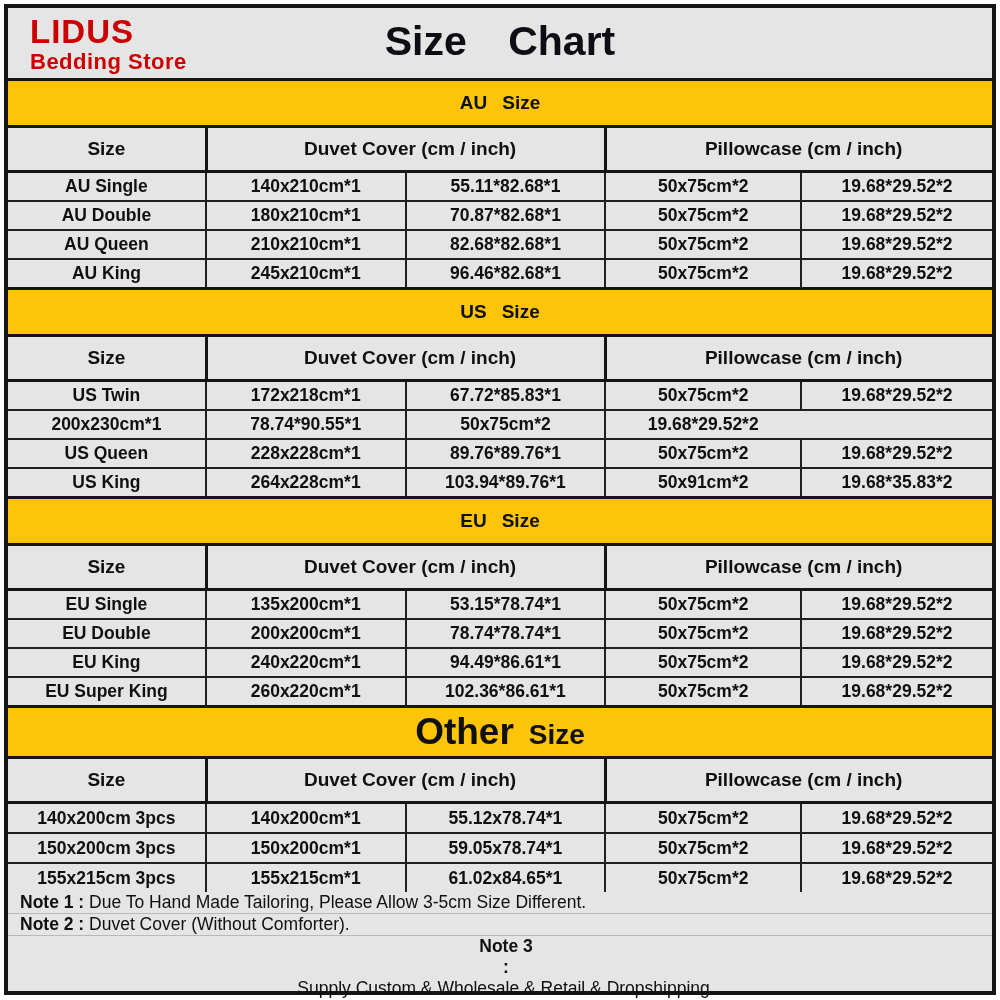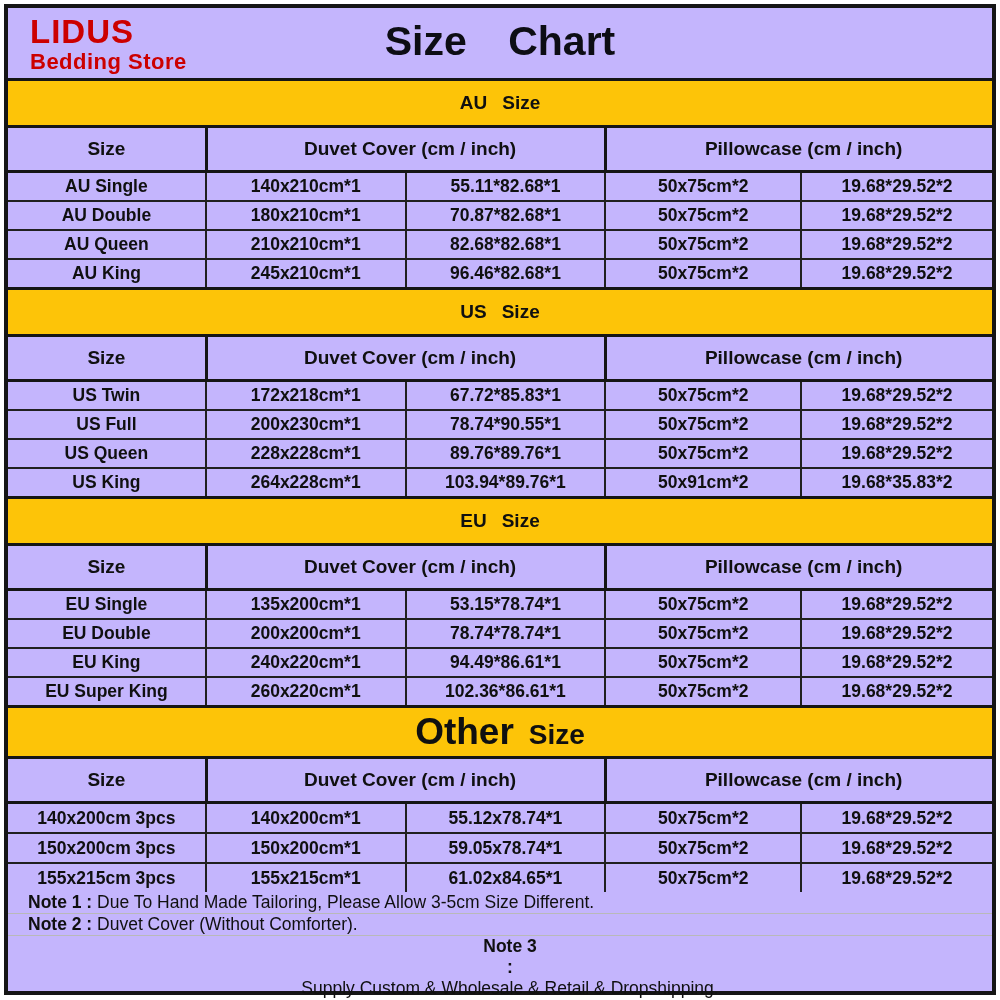--- a/index.html
+++ b/index.html
@@ -11,21 +11,21 @@
   }
   html,body{margin:0;padding:0;}
   body{
     width:1000px;height:1000px;background:#ffffff;
     font-family:"Liberation Sans", sans-serif;color:#101010;
     position:relative;overflow:hidden;
   }
   .frame{
     position:absolute;left:4px;top:4px;right:4px;bottom:5px;
     border:4px solid var(--line);
-    display:flex;flex-direction:column;background:#c4b5fd;
+    display:flex;flex-direction:column;background:#e5e5e5;
   }
   
   .top{position:relative;height:70px;flex:0 0 auto;}
   .logo{position:absolute;left:22px;top:7px;color:var(--red);line-height:1;}
   .logo-name{font-size:33px;font-weight:bold;letter-spacing:1px;}
   .logo-tag{font-size:22px;font-weight:bold;margin-top:3px;letter-spacing:.5px;}
   .title{
     position:absolute;left:0;right:0;top:10px;margin:0;text-align:center;
     font-size:41px;font-weight:bold;word-spacing:30px;color:#0d0d14;
   }
@@ -56,21 +56,21 @@
   .tbody .tr:last-child{border-bottom:none;}
   .size-section.other .tr{height:28px;}
   .td{
     display:flex;align-items:center;justify-content:center;
     font-weight:bold;font-size:17.5px;white-space:nowrap;
   }
   .td + .td{border-left:2px solid var(--rowline);}
   
   .notes{flex:1 1 auto;display:flex;flex-direction:column;}
   .note-row{
-    flex:1;display:flex;align-items:center;padding-left:20px;
+    flex:1;display:flex;align-items:center;padding-left:12px;
     font-size:17.5px;border-bottom:1px solid var(--noteline);
   }
   .note-row:last-child{border-bottom:none;flex-direction:column;}
   .note-label,.note-sep{font-weight:bold;white-space:pre;}
   .note-text{white-space:pre;}
 </style>
 </head>
 <body>
 
 <div class="frame">
@@ -145,21 +145,20 @@
       <div class="tbody">
   <div class="tr">
     <div class="td">US Twin</div>
     <div class="td">172x218cm*1</div>
     <div class="td">67.72*85.83*1</div>
     <div class="td">50x75cm*2</div>
     <div class="td">19.68*29.52*2</div>
   </div>
 
   <div class="tr">
-    <div class="td">US Full</div>
     <div class="td">200x230cm*1</div>
     <div class="td">78.74*90.55*1</div>
     <div class="td">50x75cm*2</div>
     <div class="td">19.68*29.52*2</div>
   </div>
 
   <div class="tr">
     <div class="td">US Queen</div>
     <div class="td">228x228cm*1</div>
     <div class="td">89.76*89.76*1</div>

